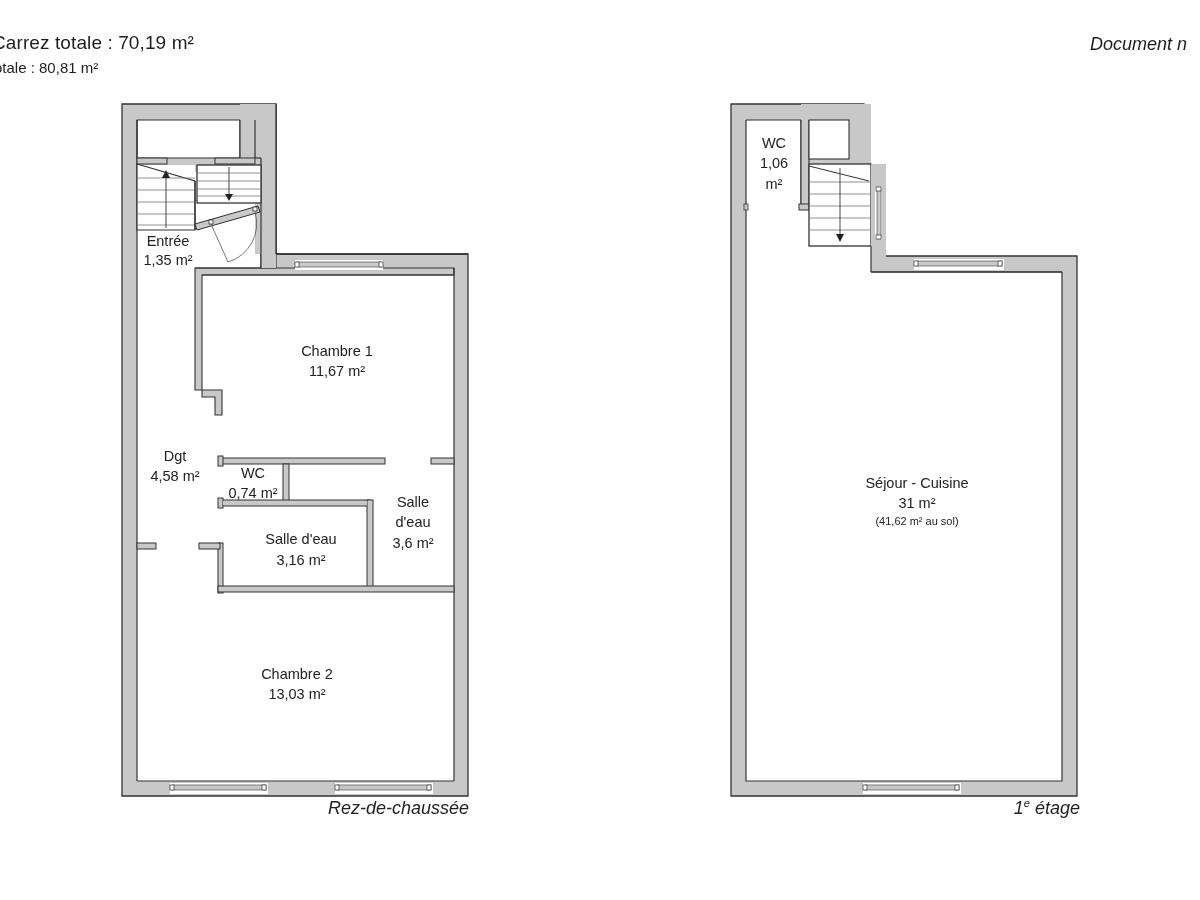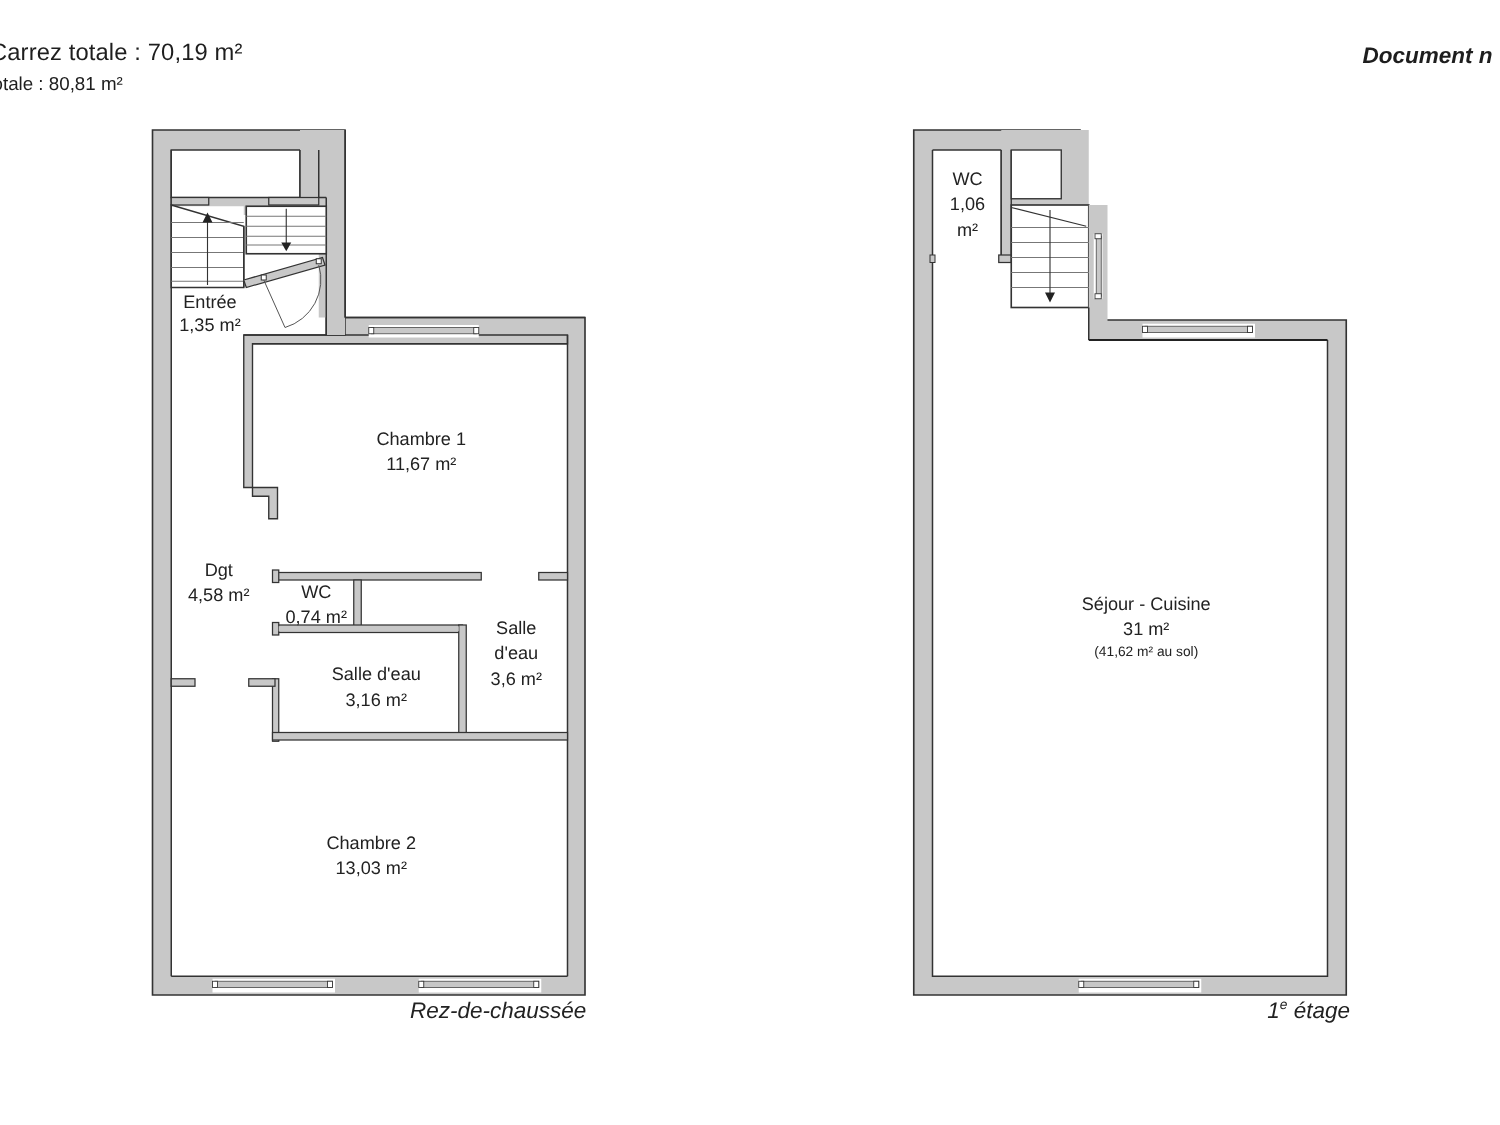--- a/index.html
+++ b/index.html
@@ -1,21 +1,21 @@
 <!DOCTYPE html>
 <html><head>
   <meta charset="utf-8">
   <style>
     html, body { margin:0; padding:0; background:#ffffff; }
     body { width:1200px; height:900px; position:relative; overflow:hidden;
            font-family:"Liberation Sans", "DejaVu Sans", sans-serif; color:#222; }
     .hdr { position:absolute; white-space:nowrap; color:#1e1e1e; }
     .hdr-carrez { left:-8px; top:32px; font-size:19px; letter-spacing:0.1px; }
     .hdr-totale { left:-6px; top:59px; font-size:15px; }
-    .hdr-doc { left:1090px; top:34px; font-size:18px; font-style:italic;font-weight:bold; }
+    .hdr-doc { left:1090px; top:34px; font-size:18px; font-style:italic; }
     svg.plan { position:absolute; left:0; top:0; }
     .room-label { font-size:14.5px; fill:#222; text-anchor:middle; }
     .room-sub { font-size:11px; fill:#222; text-anchor:middle; }
     .floor-label { font-size:18px; font-style:italic; fill:#222; text-anchor:end; }
   </style>
 </head>
 <body>
 
 <div class="hdr hdr-carrez">Carrez totale :  70,19 m²</div>
 <div class="hdr hdr-totale">otale :  80,81 m²</div>

